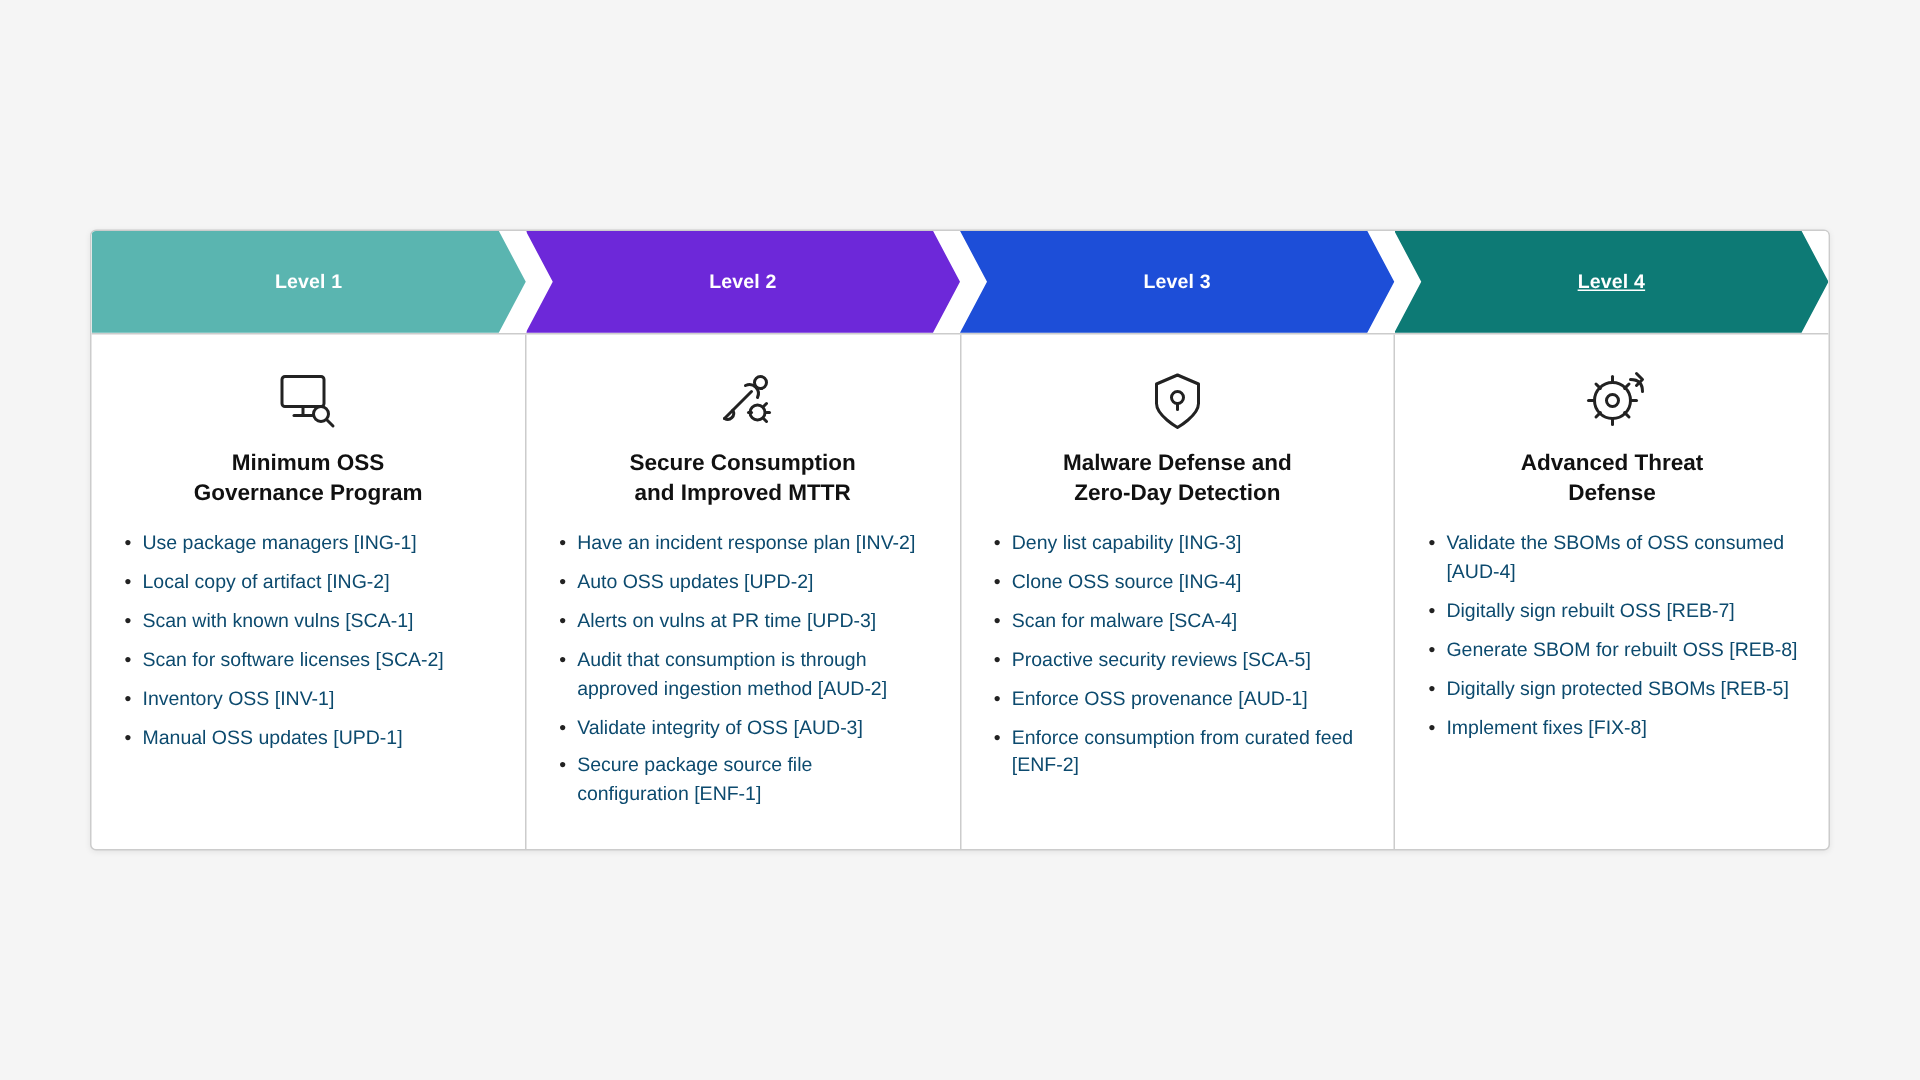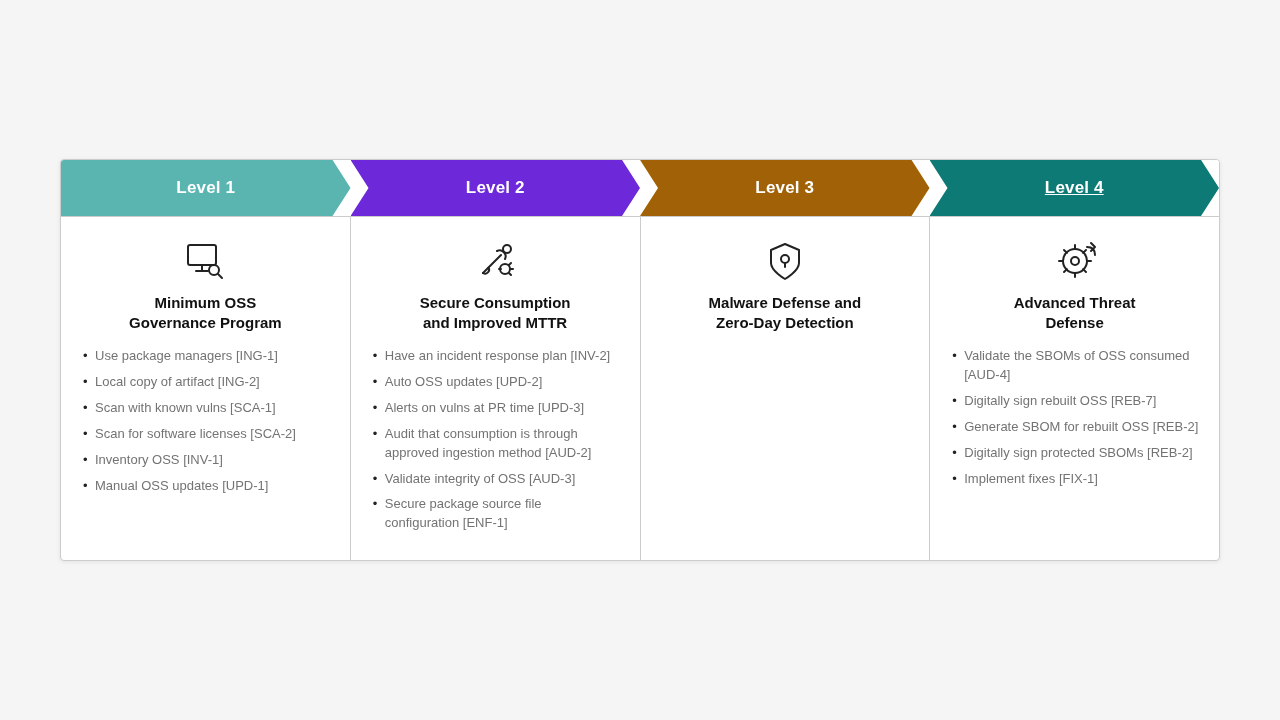--- a/index.html
+++ b/index.html
@@ -34,37 +34,37 @@
     .header-cell {
       flex: 1;
       display: flex;
       align-items: center;
       justify-content: center;
       padding: 0;
       position: relative;
     }
     .header-arrow {
       width: 100%;
-      height: 56px;
+      height: 68px;
       display: flex;
       align-items: center;
       justify-content: center;
       position: relative;
       clip-path: polygon(0 0, calc(100% - 18px) 0, 100% 50%, calc(100% - 18px) 100%, 0 100%, 18px 50%);
       color: #fff;
       font-weight: 700;
-      font-size: 17px;
+      font-size: 13px;
       letter-spacing: 0.01em;
     }
     .header-cell:first-child .header-arrow {
       clip-path: polygon(0 0, calc(100% - 18px) 0, 100% 50%, calc(100% - 18px) 100%, 0 100%);
     }
     .level1-bg { background: #5ab5b0; }
     .level2-bg { background: #6d28d9; }
-    .level3-bg { background: #a16207; }
+    .level3-bg { background: #1d4ed8; }
     .level4-bg { background: #0d7a75; text-decoration: underline; }
 
     .body-row {
       display: flex;
       border-top: 1px solid #ccc;
     }
     .body-cell {
       flex: 1;
       padding: 18px 20px 20px 20px;
       border-right: 1px solid #ccc;
@@ -91,21 +91,21 @@
       margin-bottom: 14px;
       line-height: 1.35;
     }
     .cell-list {
       list-style: none;
       padding: 0;
       margin: 0;
     }
     .cell-list li {
       font-size: 13px;
-      color: #737373;
+      color: #0c4a6e;
       line-height: 1.45;
       margin-bottom: 7px;
       padding-left: 14px;
       position: relative;
     }
     .cell-list li::before {
       content: '•';
       position: absolute;
       left: 2px;
       color: #222;
@@ -190,20 +190,28 @@
 
       <div class="body-cell">
         <div class="icon-area">
           <svg viewBox="0 0 44 44" fill="none" stroke="#222" stroke-width="2" stroke-linecap="round" stroke-linejoin="round">
             <path d="M22 5 L36 11 L36 24 C36 32 22 40 22 40 C22 40 8 32 8 24 L8 11 Z"></path>
             <circle cx="22" cy="20" r="4"></circle>
             <line x1="22" y1="24" x2="22" y2="28"></line>
           </svg>
         </div>
         <div class="cell-title">Malware Defense and<br>Zero-Day Detection</div>
+        <ul class="cell-list">
+          <li>Deny list capability [ING-3]</li>
+          <li>Clone OSS source [ING-4]</li>
+          <li>Scan for malware [SCA-4]</li>
+          <li>Proactive security reviews [SCA-5]</li>
+          <li>Enforce OSS provenance [AUD-1]</li>
+          <li>Enforce consumption from curated feed [ENF-2]</li>
+        </ul>
       </div>
 
       <div class="body-cell">
         <div class="icon-area">
           <svg viewBox="0 0 44 44" fill="none" stroke="#222" stroke-width="2" stroke-linecap="round" stroke-linejoin="round">
             <circle cx="22" cy="22" r="12"></circle>
             <circle cx="22" cy="22" r="4"></circle>
             <path d="M22 10 L22 6"></path>
             <path d="M22 38 L22 34"></path>
             <path d="M10 22 L6 22"></path>
@@ -213,21 +221,21 @@
             <path d="M30.1 13.9 L33 11"></path>
             <path d="M11 33 L13.9 30.1"></path>
             <path d="M34 8 Q42 8 42 16" stroke-dasharray="0"></path>
             <polyline points="38,4 42,8 38,12"></polyline>
           </svg>
         </div>
         <div class="cell-title">Advanced Threat<br>Defense</div>
         <ul class="cell-list">
           <li>Validate the SBOMs of OSS consumed [AUD-4]</li>
           <li>Digitally sign rebuilt OSS [REB-7]</li>
-          <li>Generate SBOM for rebuilt OSS [REB-2]</li>
-          <li>Digitally sign protected SBOMs [REB-2]</li>
-          <li>Implement fixes [FIX-1]</li>
+          <li>Generate SBOM for rebuilt OSS [REB-8]</li>
+          <li>Digitally sign protected SBOMs [REB-5]</li>
+          <li>Implement fixes [FIX-8]</li>
         </ul>
       </div>
 
     </div>
   </div>
 </div>
 
 </body></html>

